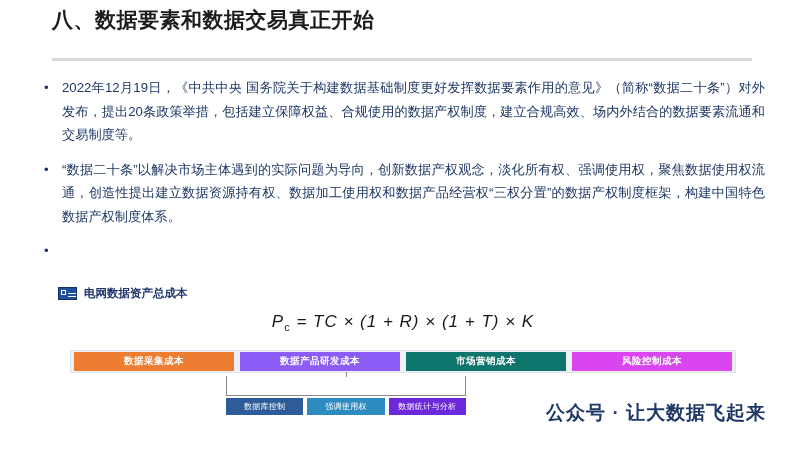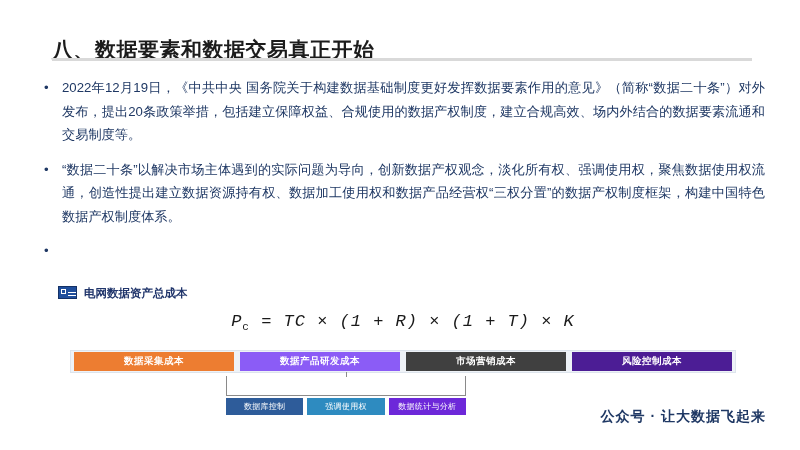--- a/index.html
+++ b/index.html
@@ -17,21 +17,21 @@
   .slide {
     position: relative;
     width: 800px;
     height: 450px;
     background: #ffffff;
   }
   
   .title-row {
     position: absolute;
     left: 52px;
-    top: 36px;
+    top: 6px;
     right: 40px;
     height: 34px;
   }
   .title-text {
     font-size: 21px;
     font-weight: bold;
     color: #1c1c1c;
     letter-spacing: 0.5px;
     white-space: nowrap;
     line-height: 28px;
@@ -74,20 +74,21 @@
     left: 58px;
     top: 286px;
     width: 690px;
     height: 140px;
   }
   .fig-header {
     position: absolute;
     left: 0px;
     top: 0px;
     display: flex;
+    align-items: center;
     gap: 7px;
   }
   .fig-flag {
     width: 19px;
     height: 13px;
     background: #1f4e9c;
     position: relative;
     border: 1px solid #143166;
     box-sizing: border-box;
   }
@@ -115,21 +116,21 @@
     font-size: 11.5px;
     font-weight: bold;
     color: #20356b;
   }
   .formula {
     position: absolute;
     left: 0;
     top: 26px;
     width: 690px;
     text-align: center;
-    font-family: Liberation Mono, monospace;
+    font-family: Liberation Sans, sans-serif;
     font-size: 17px;
     font-style: italic;
     color: #1a1a1a;
     letter-spacing: 1px;
   }
   .formula .sub {
     font-size: 11px;
     vertical-align: sub;
     font-style: normal;
   }
@@ -199,21 +200,21 @@
     top: 86px;
     width: 1px;
     height: 5px;
     background: #8a8a8a;
   }
   
   .watermark {
     position: absolute;
     right: 34px;
     bottom: 24px;
-    font-size: 14px;
+    font-size: 19px;
     font-weight: bold;
     color: #1f3864;
     letter-spacing: 1px;
     white-space: nowrap;
   }
 </style>
 </head>
 <body>
 
 <div class="slide">
@@ -245,22 +246,22 @@
 
     <div class="formula">
       <span>P</span><span class="sub">c</span><span> = TC × (1 + R) × (1 + T) × K</span>
     </div>
 
     <div class="band"></div>
 
     <div class="cost-row">
       <div class="cost-cell" style="background:#ED7D31">数据采集成本</div>
       <div class="cost-cell" style="background:#8b5cf6">数据产品研发成本</div>
-      <div class="cost-cell" style="background:#404040">市场营销成本</div>
-      <div class="cost-cell" style="background:#4c1d95">风险控制成本</div>
+      <div class="cost-cell" style="background:#0f766e">市场营销成本</div>
+      <div class="cost-cell" style="background:#d946ef">风险控制成本</div>
     </div>
 
     <div class="bracket-stem"></div>
     <div class="bracket"></div>
 
     <div class="sub-row">
       <div class="sub-cell" style="background:#2E5C9A">数据库控制</div>
       <div class="sub-cell" style="background:#2E8BC0">强调使用权</div>
       <div class="sub-cell" style="background:#6d28d9">数据统计与分析</div>
     </div>

